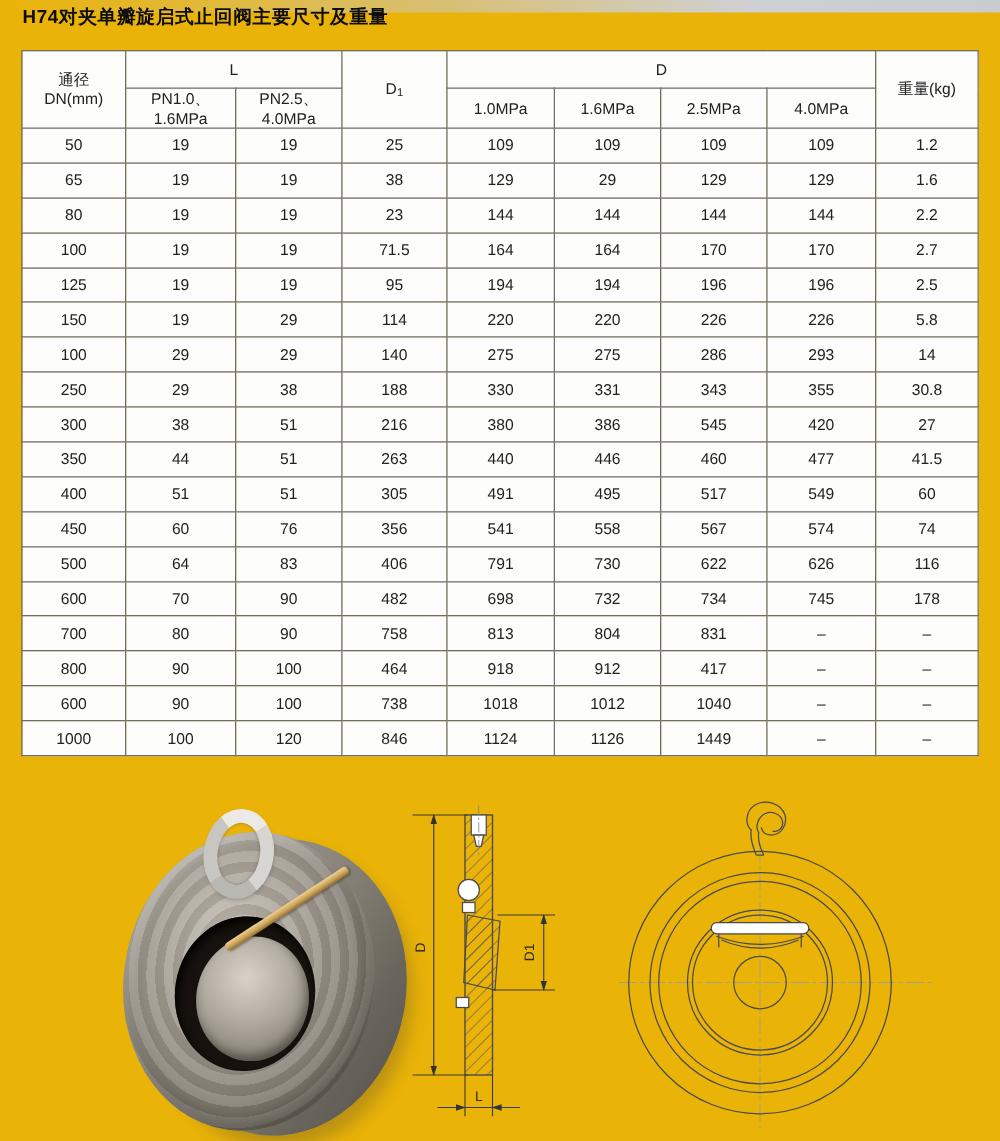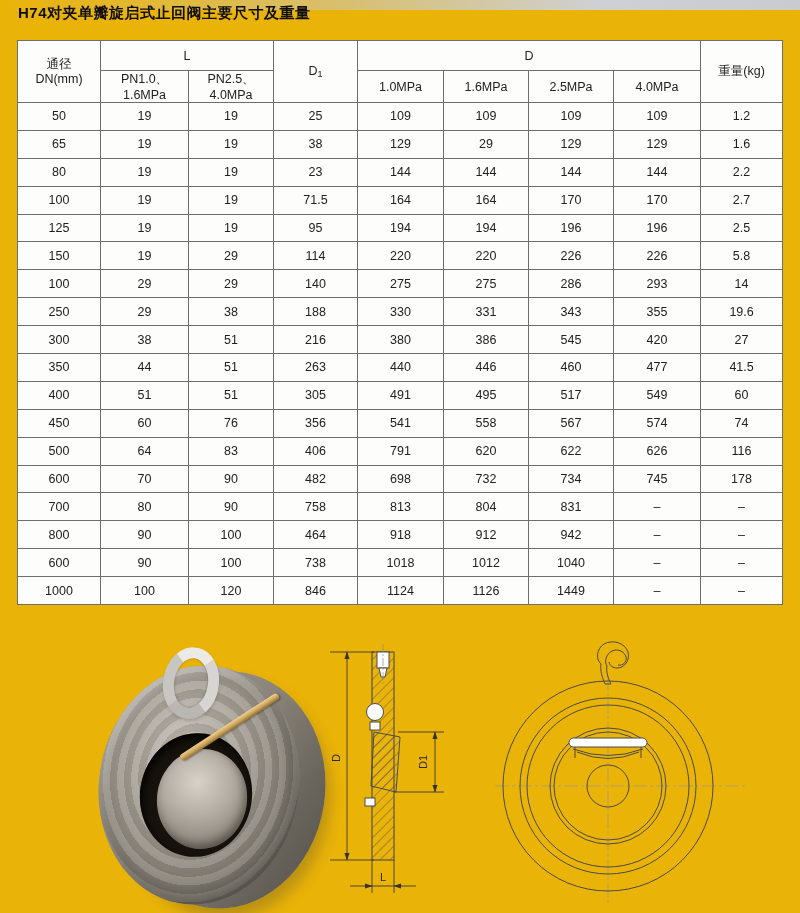--- a/index.html
+++ b/index.html
@@ -196,21 +196,21 @@
         </tr>
         <tr>
           <td>250</td>
           <td>29</td>
           <td>38</td>
           <td>188</td>
           <td>330</td>
           <td>331</td>
           <td>343</td>
           <td>355</td>
-          <td>19.6</td>
+          <td>30.8</td>
         </tr>
         <tr>
           <td>300</td>
           <td>38</td>
           <td>51</td>
           <td>216</td>
           <td>380</td>
           <td>386</td>
           <td>545</td>
           <td>420</td>
@@ -248,21 +248,21 @@
           <td>567</td>
           <td>574</td>
           <td>74</td>
         </tr>
         <tr>
           <td>500</td>
           <td>64</td>
           <td>83</td>
           <td>406</td>
           <td>791</td>
-          <td>620</td>
+          <td>730</td>
           <td>622</td>
           <td>626</td>
           <td>116</td>
         </tr>
         <tr>
           <td>600</td>
           <td>70</td>
           <td>90</td>
           <td>482</td>
           <td>698</td>
@@ -282,21 +282,21 @@
           <td>–</td>
           <td>–</td>
         </tr>
         <tr>
           <td>800</td>
           <td>90</td>
           <td>100</td>
           <td>464</td>
           <td>918</td>
           <td>912</td>
-          <td>942</td>
+          <td>417</td>
           <td>–</td>
           <td>–</td>
         </tr>
         <tr>
           <td>600</td>
           <td>90</td>
           <td>100</td>
           <td>738</td>
           <td>1018</td>
           <td>1012</td>

